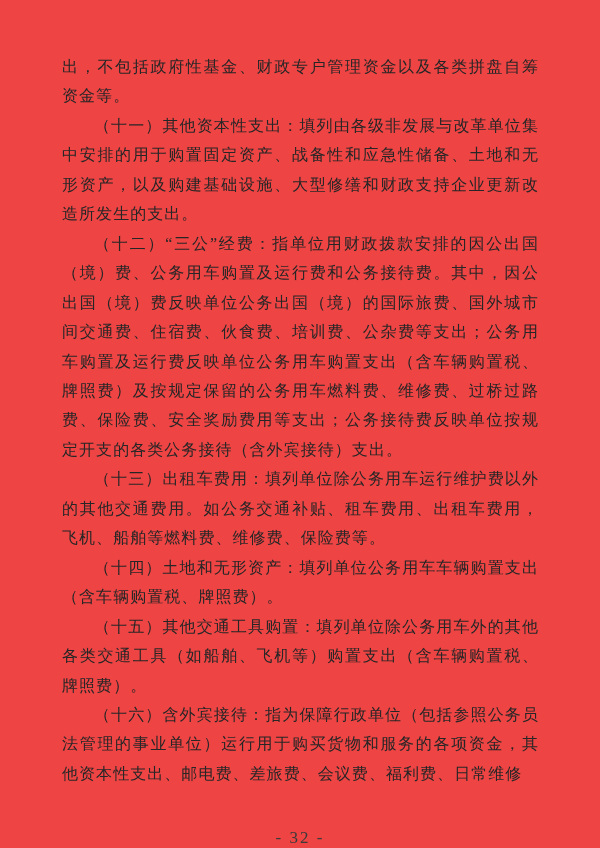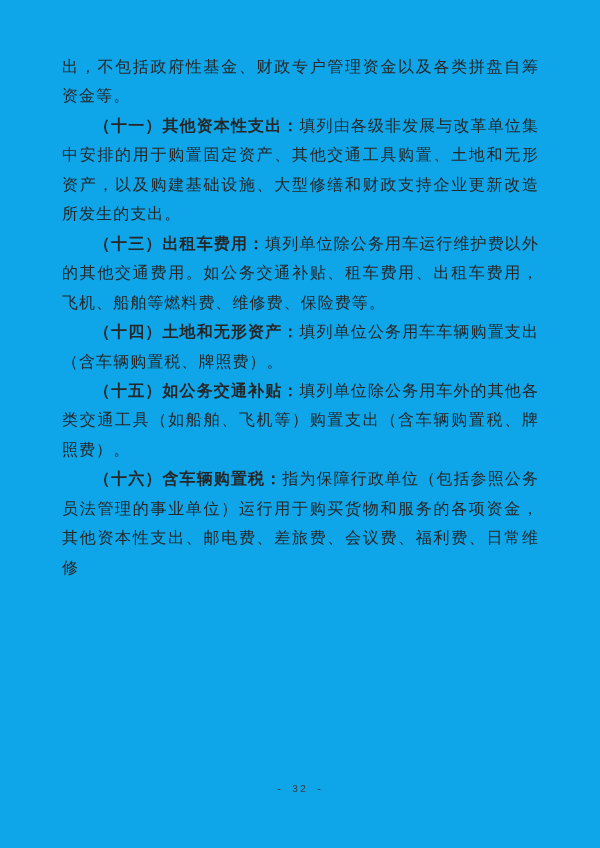--- a/index.html
+++ b/index.html
@@ -4,21 +4,21 @@
 <style>
   html, body {
     margin: 0;
     padding: 0;
     background: #ffffff;
   }
   .page {
     position: relative;
     width: 600px;
     height: 848px;
-    background: #0ea5e9;
+    background: #ef4444;
     box-sizing: border-box;
     padding: 52px 54px 0 62px;
     overflow: hidden;
     font-family: "Liberation Serif", "DejaVu Serif", serif;
   }
   .page-body {
     width: 477px;
   }
   .para {
     margin: 0;
@@ -29,49 +29,50 @@
     letter-spacing: 1.05px;
     text-align: justify;
     text-justify: inter-character;
     text-indent: 2em;
     word-break: break-all;
   }
   .para.no-indent {
     text-indent: 0;
   }
   .para .head {
-    font-weight: bold;
+    font-weight: normal;
   }
   .page-footer {
     position: absolute;
     left: 0;
     right: 0;
-    top: 784px;
+    top: 828px;
     text-align: center;
-    font-size: 10px;
+    font-size: 17px;
     color: #3a3a3a;
     letter-spacing: 2px;
-    font-family: Liberation Mono, monospace;
+    font-family: Liberation Serif, serif;
   }
 </style>
 </head>
 <body>
 
 <div class="page">
   <div class="page-body">
 
     <p class="para no-indent"><span>出，不包括政府性基金、财政专户管理资金以及各类拼盘自筹资金等。</span></p>
 
-    <p class="para"><span class="head">（十一）其他资本性支出：</span><span>填列由各级非发展与改革单位集中安排的用于购置固定资产、其他交通工具购置、土地和无形资产，以及购建基础设施、大型修缮和财政支持企业更新改造所发生的支出。</span></p>
+    <p class="para"><span class="head">（十一）其他资本性支出：</span><span>填列由各级非发展与改革单位集中安排的用于购置固定资产、战备性和应急性储备、土地和无形资产，以及购建基础设施、大型修缮和财政支持企业更新改造所发生的支出。</span></p>
 
+    <p class="para"><span class="head">（十二）“三公”经费：</span><span>指单位用财政拨款安排的因公出国（境）费、公务用车购置及运行费和公务接待费。其中，因公出国（境）费反映单位公务出国（境）的国际旅费、国外城市间交通费、住宿费、伙食费、培训费、公杂费等支出；公务用车购置及运行费反映单位公务用车购置支出（含车辆购置税、牌照费）及按规定保留的公务用车燃料费、维修费、过桥过路费、保险费、安全奖励费用等支出；公务接待费反映单位按规定开支的各类公务接待（含外宾接待）支出。</span></p>
 
     <p class="para"><span class="head">（十三）出租车费用：</span><span>填列单位除公务用车运行维护费以外的其他交通费用。如公务交通补贴、租车费用、出租车费用，飞机、船舶等燃料费、维修费、保险费等。</span></p>
 
     <p class="para"><span class="head">（十四）土地和无形资产：</span><span>填列单位公务用车车辆购置支出（含车辆购置税、牌照费）。</span></p>
 
-    <p class="para"><span class="head">（十五）如公务交通补贴：</span><span>填列单位除公务用车外的其他各类交通工具（如船舶、飞机等）购置支出（含车辆购置税、牌照费）。</span></p>
+    <p class="para"><span class="head">（十五）其他交通工具购置：</span><span>填列单位除公务用车外的其他各类交通工具（如船舶、飞机等）购置支出（含车辆购置税、牌照费）。</span></p>
 
-    <p class="para"><span class="head">（十六）含车辆购置税：</span><span>指为保障行政单位（包括参照公务员法管理的事业单位）运行用于购买货物和服务的各项资金，其他资本性支出、邮电费、差旅费、会议费、福利费、日常维修</span></p>
+    <p class="para"><span class="head">（十六）含外宾接待：</span><span>指为保障行政单位（包括参照公务员法管理的事业单位）运行用于购买货物和服务的各项资金，其他资本性支出、邮电费、差旅费、会议费、福利费、日常维修</span></p>
 
   </div>
 
   <div class="page-footer"><span>- 32 -</span></div>
 </div>
 
 </body></html>

